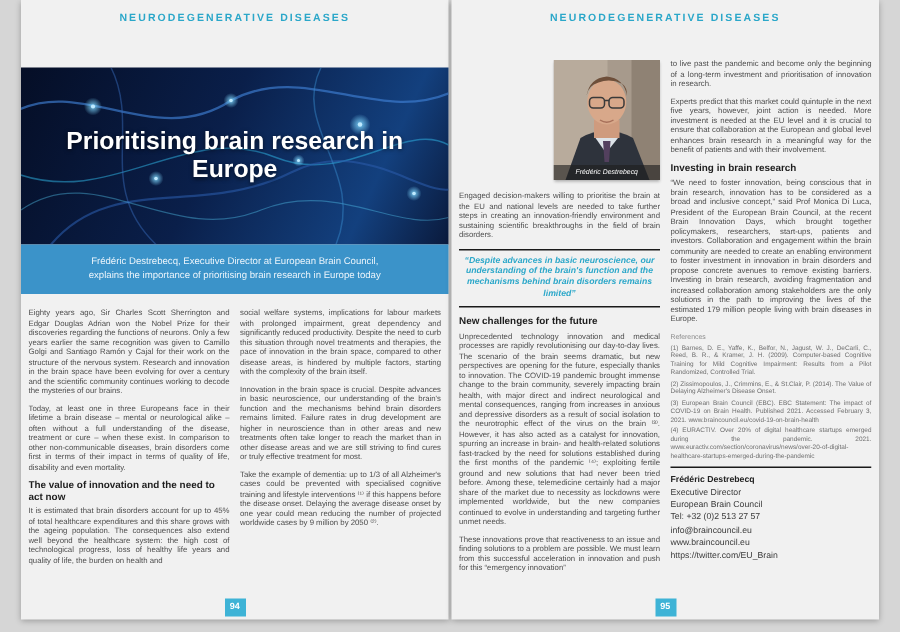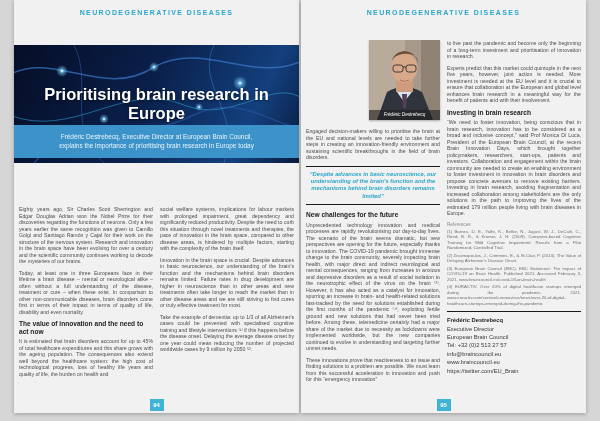--- a/index.html
+++ b/index.html
@@ -2,21 +2,21 @@
 <html><head>
 <meta charset="utf-8">
 <style>
   html,body{margin:0;padding:0;}
   body{width:600px;height:421px;background:#d6d6d6;font-family:"Liberation Sans","DejaVu Sans",sans-serif;position:relative;overflow:hidden;}
   .page{position:absolute;top:0;width:285px;height:413px;background:#f1f1f1;box-shadow:0 1px 4px rgba(0,0,0,.28);}
   .page.left{left:14px;}
   .page.right{left:301px;}
   .page-header{position:absolute;top:9px;left:0;right:0;text-align:center;color:#2ba7c9;font-weight:bold;font-size:7px;letter-spacing:1.4px;}
   
-  .hero{position:absolute;top:45px;left:0;right:0;height:113px;}
+  .hero{position:absolute;top:45px;left:0;right:0;height:151px;}
   .hero-img{position:absolute;top:0;left:0;right:0;height:118px;background:linear-gradient(115deg,#050e26 0%,#0a1f4a 45%,#13407e 80%,#0a1a3c 100%);overflow:hidden;}
   .hero-img svg{position:absolute;top:0;left:0;}
   .hero-title{position:absolute;left:0;right:0;bottom:40px;text-align:center;color:#ffffff;font-size:16.5px;font-weight:bold;text-shadow:0 1px 3px rgba(0,0,0,.6);}
   .hero-band{position:absolute;left:0;right:0;bottom:0;height:33px;background:#3b93c9;color:#eaf4fb;text-align:center;font-size:6.4px;line-height:9px;padding-top:7px;box-sizing:border-box;}
   
   .cols{position:absolute;left:5px;right:5px;display:flex;gap:7px;overflow:hidden;}
   .page.left .cols{top:206px;bottom:16px;}
   .page.right .cols{top:40px;bottom:16px;}
   .col{flex:1;min-width:0;}
   .col p{margin:0 0 5px 0;font-size:5.2px;line-height:6.5px;color:#4d4d4d;text-align:justify;}

